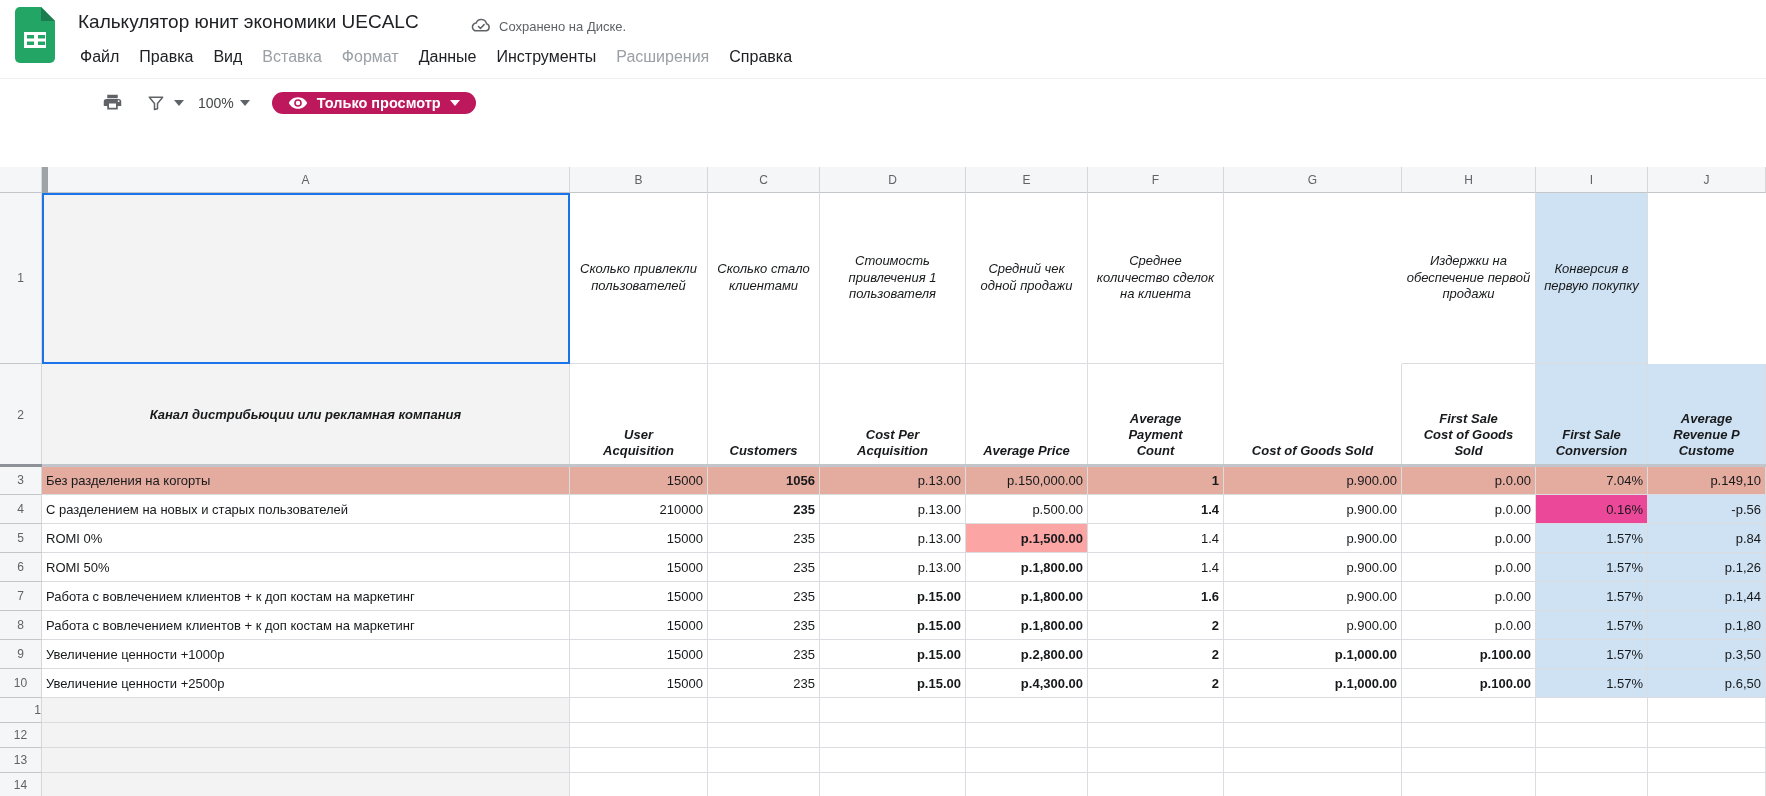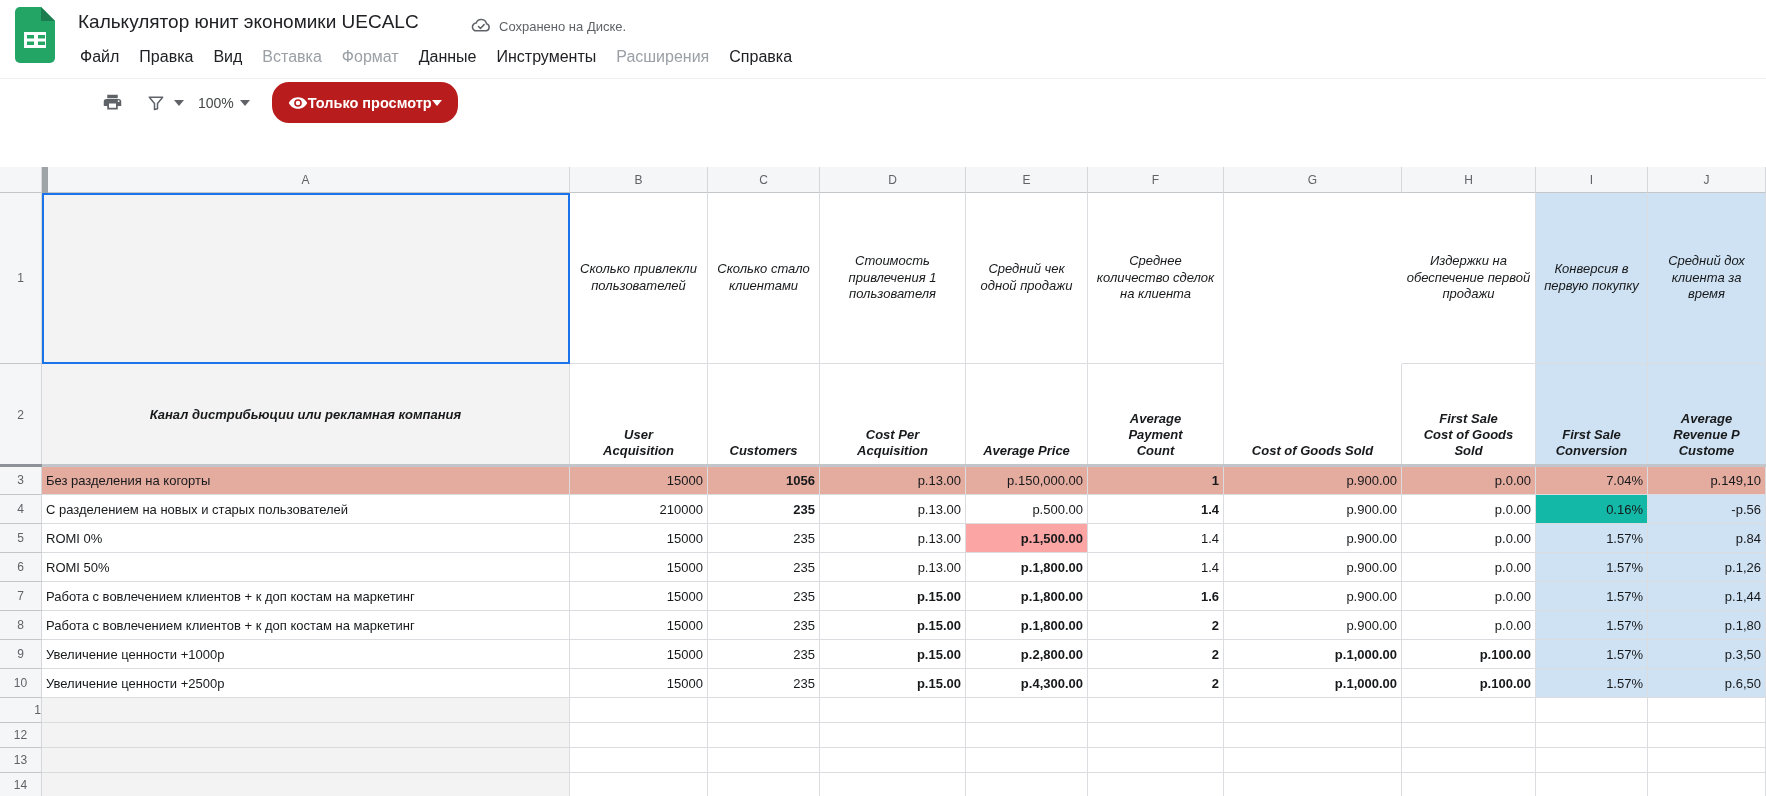--- a/index.html
+++ b/index.html
@@ -16,22 +16,22 @@
   .menubar { position:absolute; left:70px; top:42px; height:30px; display:flex; align-items:center; }
   .menu-item { font-size:16px; color:#202124; padding:4px 10px; border-radius:4px; white-space:nowrap; cursor:pointer; }
   .menu-item.disabled { color:#9aa0a6; }
 
   .toolbar { position:absolute; left:0; top:78px; width:100%; height:48px; background:#fff;
              border-top:1px solid #eceef0; display:flex; align-items:center; }
   .tb-icon { display:flex; align-items:center; justify-content:center; width:32px; height:32px; border-radius:4px; }
   .caret { width:0; height:0; border-left:5px solid transparent; border-right:5px solid transparent;
            border-top:6px solid #5f6368; display:inline-block; }
   .zoom-label { font-size:14px; color:#444746; margin:0 6px 0 14px; }
-  .view-pill { display:flex; align-items:center; height:41px; padding:0 16px; margin-left:22px;
-               background:#b91c1c; border-radius:17px; color:#fff; font-size:14.5px; font-weight:bold; cursor:pointer; }
+  .view-pill { display:flex; align-items:center; gap:9px; height:22px; padding:0 16px; margin-left:22px;
+               background:#be185d; border-radius:17px; color:#fff; font-size:14.5px; font-weight:bold; cursor:pointer; }
   .view-pill .caret { border-top-color:#fff; }
 
   .formula-bar { position:absolute; left:0; top:126px; width:100%; height:41px; background:#fff;
                  border-bottom:1px solid #d7d7d7; }
   .name-box { position:absolute; left:10px; top:10px; font-size:14px; color:#202124; }
   .nb-caret { position:absolute; left:100px; top:18px; }
   .vdiv { position:absolute; top:6px; width:1px; height:29px; background:#e1e3e6; }
   .fx { position:absolute; left:142px; top:8px; font-family:"Liberation Serif", serif; font-style:italic;
         font-size:17px; color:#bdc1c6; }
 
@@ -134,23 +134,20 @@
       <div class="freeze-col-handle" style="left:42px;top:0;width:6px;height:26px"></div>
       <div class="cell hdrcell rowhdr" style="left:0px;top:26px;width:42px;height:171px;">1</div>
       <div class="cell ru" style="left:42px;top:26px;width:528px;height:171px;background:#f3f3f3"></div>
       <div class="cell ru" style="left:570px;top:26px;width:138px;height:171px;background:#fff">Сколько привлекли пользователей</div>
       <div class="cell ru" style="left:708px;top:26px;width:112px;height:171px;background:#fff">Сколько стало клиентами</div>
       <div class="cell ru" style="left:820px;top:26px;width:146px;height:171px;background:#fff">Стоимость привлечения 1 пользователя</div>
       <div class="cell ru" style="left:966px;top:26px;width:122px;height:171px;background:#fff">Средний чек одной продажи</div>
       <div class="cell ru" style="left:1088px;top:26px;width:136px;height:171px;background:#fff">Среднее количество сделок на клиента</div>
       <div class="cell ru" style="left:1402px;top:26px;width:134px;height:171px;background:#fff">Издержки на обеспечение первой продажи</div>
       <div class="cell ru" style="left:1536px;top:26px;width:112px;height:171px;background:#cfe2f3">Конверсия в первую покупку</div>
-      <div class="cell ru" style="left:1648px;top:26px;width:118px;height:171px;background:#cfe2f3">Средний дох
-клиента за
-время</div>
       <div class="cell hdrcell rowhdr" style="left:0px;top:197px;width:42px;height:102px;">2</div>
       <div class="cell en mid" style="left:42px;top:197px;width:528px;height:102px;background:#f3f3f3">Канал дистрибьюции или рекламная компания</div>
       <div class="cell en" style="left:570px;top:197px;width:138px;height:102px;background:#fff">User
 Acquisition</div>
       <div class="cell en" style="left:708px;top:197px;width:112px;height:102px;background:#fff">Customers</div>
       <div class="cell en" style="left:820px;top:197px;width:146px;height:102px;background:#fff">Cost Per
 Acquisition</div>
       <div class="cell en" style="left:966px;top:197px;width:122px;height:102px;background:#fff">Average Price</div>
       <div class="cell en" style="left:1088px;top:197px;width:136px;height:102px;background:#fff">Average
 Payment
@@ -177,21 +174,21 @@
       <div class="cell val" style="left:1648px;top:299px;width:118px;height:29px;background:#e4ab9f">p.149,10</div>
       <div class="cell hdrcell rowhdr" style="left:0px;top:328px;width:42px;height:29px;">4</div>
       <div class="cell lbl" style="left:42px;top:328px;width:528px;height:29px;background:#fff">С разделением на новых и старых пользователей</div>
       <div class="cell val" style="left:570px;top:328px;width:138px;height:29px;background:#fff">210000</div>
       <div class="cell val b" style="left:708px;top:328px;width:112px;height:29px;background:#fff">235</div>
       <div class="cell val" style="left:820px;top:328px;width:146px;height:29px;background:#fff">p.13.00</div>
       <div class="cell val" style="left:966px;top:328px;width:122px;height:29px;background:#fff">p.500.00</div>
       <div class="cell val b" style="left:1088px;top:328px;width:136px;height:29px;background:#fff">1.4</div>
       <div class="cell val" style="left:1224px;top:328px;width:178px;height:29px;background:#fff">p.900.00</div>
       <div class="cell val" style="left:1402px;top:328px;width:134px;height:29px;background:#fff">p.0.00</div>
-      <div class="cell val" style="left:1536px;top:328px;width:112px;height:29px;background:#14b8a6">0.16%</div>
+      <div class="cell val" style="left:1536px;top:328px;width:112px;height:29px;background:#ec4899">0.16%</div>
       <div class="cell val" style="left:1648px;top:328px;width:118px;height:29px;background:#cfe2f3">-p.56</div>
       <div class="cell hdrcell rowhdr" style="left:0px;top:357px;width:42px;height:29px;">5</div>
       <div class="cell lbl" style="left:42px;top:357px;width:528px;height:29px;background:#fff">ROMI 0%</div>
       <div class="cell val" style="left:570px;top:357px;width:138px;height:29px;background:#fff">15000</div>
       <div class="cell val" style="left:708px;top:357px;width:112px;height:29px;background:#fff">235</div>
       <div class="cell val" style="left:820px;top:357px;width:146px;height:29px;background:#fff">p.13.00</div>
       <div class="cell val b" style="left:966px;top:357px;width:122px;height:29px;background:#fca5a5">p.1,500.00</div>
       <div class="cell val" style="left:1088px;top:357px;width:136px;height:29px;background:#fff">1.4</div>
       <div class="cell val" style="left:1224px;top:357px;width:178px;height:29px;background:#fff">p.900.00</div>
       <div class="cell val" style="left:1402px;top:357px;width:134px;height:29px;background:#fff">p.0.00</div>

